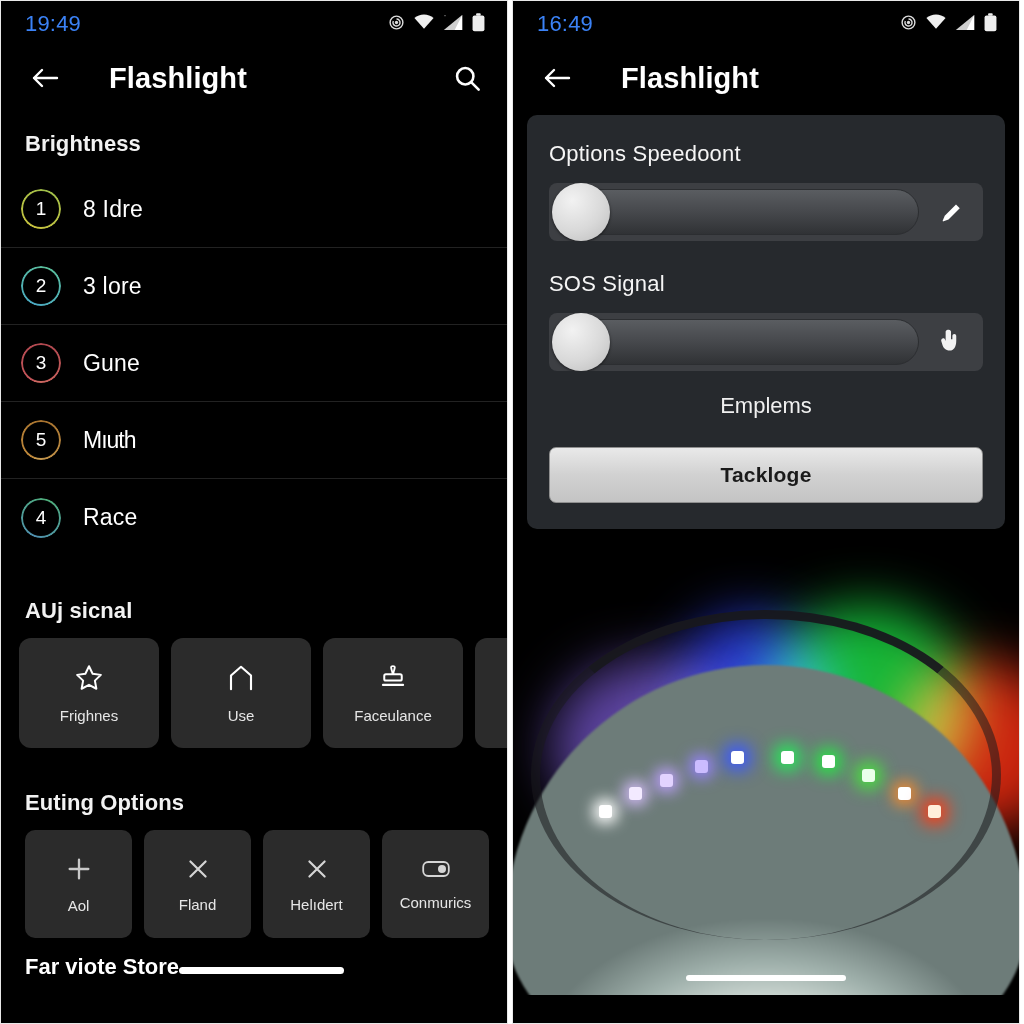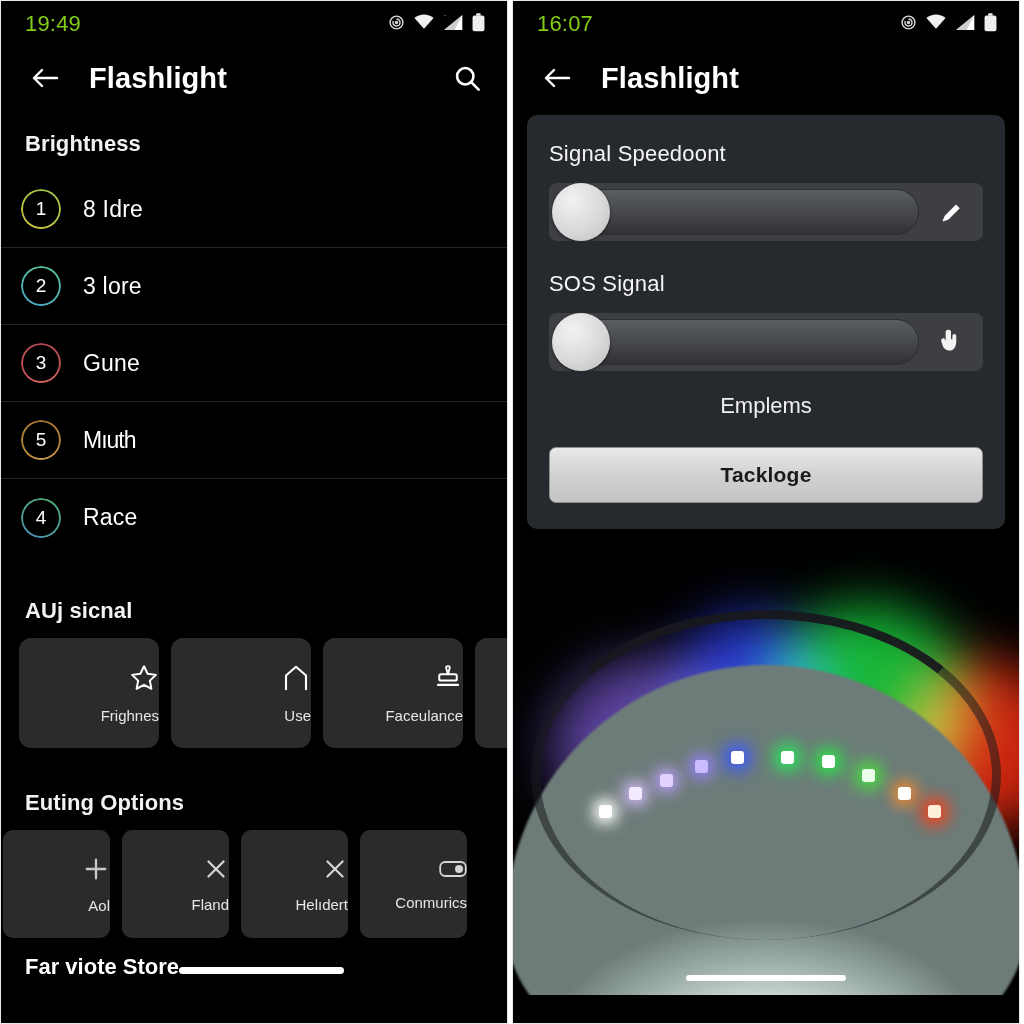--- a/index.html
+++ b/index.html
@@ -27,32 +27,32 @@
 
   
   .statusbar {
     height: 46px;
     display: flex; align-items: center;
     justify-content: space-between;
     padding: 0 22px 0 24px;
     background: #000;
   }
   .status-time {
-    color: #84cc16; font-size: 22px; font-weight: 400;
+    color: #3b82f6; font-size: 22px; font-weight: 400;
     letter-spacing: .2px;
   }
   .status-icons { display: flex; align-items: center; gap: 9px; }
   .sic { display: block; }
 
   
   .appbar {
     height: 62px;
     display: flex; align-items: center;
     padding: 0 22px 0 26px;
-    gap: 26px;
+    gap: 46px;
     background: #000;
   }
   .appbar .title {
     color: #fff; font-size: 29px; font-weight: 700;
     letter-spacing: .1px; flex: 1;
   }
   .iconbtn { display:flex; align-items:center; justify-content:center;
              width: 36px; height: 36px; }
 
   
@@ -97,30 +97,30 @@
     display: flex; gap: 12px;
     padding: 0 18px 0 18px;
     overflow: hidden;
   }
   .tile {
     background: #2b2b2b;
     border-radius: 12px;
     height: 110px;
     flex: 0 0 140px;
     display: flex; flex-direction: column;
-    align-items: flex-end; justify-content: center;
+    align-items: center; justify-content: center;
     gap: 14px;
   }
   .tile .tlabel {
     color: #e6e6e6; font-size: 15px; font-weight: 400;
   }
   .tile svg { display: block; }
   .tilerow.scroll .tile:last-child { flex: 0 0 140px; }
 
-  .tilerow2 { display:flex; gap: 12px; padding: 0 2px; }
+  .tilerow2 { display:flex; gap: 12px; padding: 0 2px; margin-left: 22px; }
   .tilerow2 .tile { flex: 0 0 107px; height: 108px; border-radius: 10px; }
 
   .footer-row {
     display: flex; align-items: center;
     gap: 0;
     padding: 16px 24px 0 24px;
   }
   .footer-text { color:#fff; font-size: 22px; font-weight: 700; }
   .home-indicator-inline {
     height: 7px; background: #fff; border-radius: 4px;
@@ -395,21 +395,21 @@
 
     <div class="footer-row">
       <span class="footer-text">Far viote Store</span>
       <span class="home-indicator-inline"></span>
     </div>
   </div>
 
   <div class="phone right">
 
     <div class="statusbar">
-      <span class="status-time">16:07</span>
+      <span class="status-time">16:49</span>
       <span class="status-icons">
         <span class="sic">
           <svg width="17" height="17" viewBox="0 0 24 24">
               <circle cx="12" cy="12" r="9" fill="none" stroke="#ddd" stroke-width="2"></circle>
               <path d="M12 7a5 5 0 1 1-4.5 2.8" fill="none" stroke="#ddd" stroke-width="2"></path>
               <circle cx="12" cy="12" r="2.3" fill="#ddd"></circle>
             </svg>
         </span>
         <span class="sic">
           <svg width="20" height="16" viewBox="0 0 24 18">
@@ -435,21 +435,21 @@
       <span class="iconbtn">
         <svg width="28" height="24" viewBox="0 0 28 24">
             <path d="M26 12H3M11 4 3 12l8 8" fill="none" stroke="#fff" stroke-width="2.4" stroke-linecap="round" stroke-linejoin="round"></path>
           </svg>
       </span>
       <span class="title">Flashlight</span>
     </div>
 
     <div class="card">
 
-      <div class="card-label">Signal Speedoont</div>
+      <div class="card-label">Options Speedoont</div>
       <div class="slider-wrap">
         <span class="slider-track">
           <span class="slider-thumb"></span>
         </span>
         <span class="slider-action">
           <svg width="30" height="30" viewBox="0 0 24 24">
               <path d="M5.5 18.5 7 15l9-9 3 3-9 9-4.5 1.5z" fill="#fff"></path>
             </svg>
         </span>
       </div>

